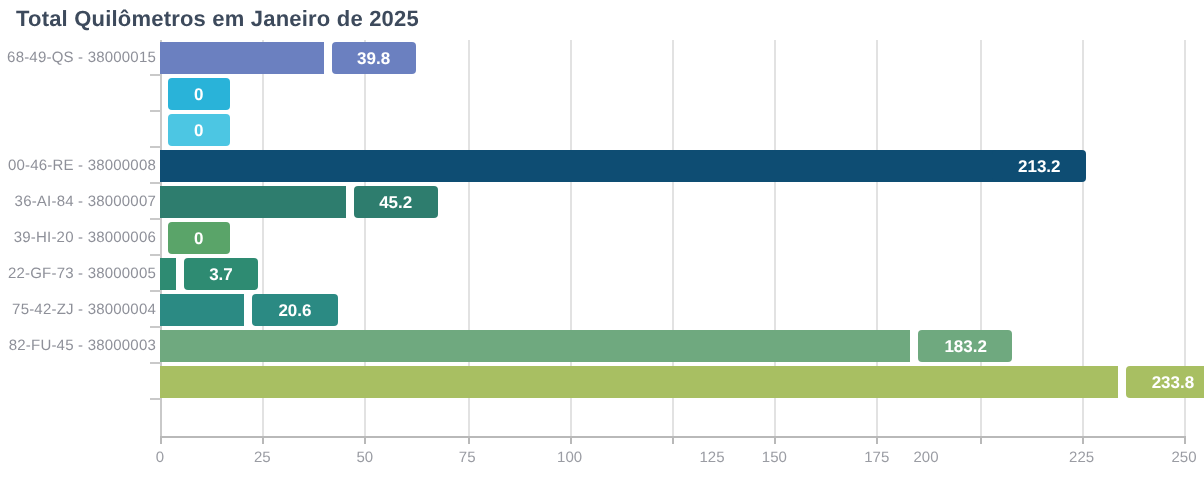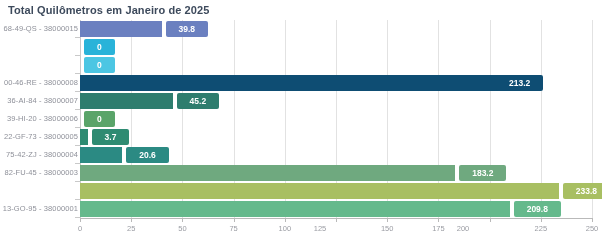--- a/index.html
+++ b/index.html
@@ -189,42 +189,36 @@
         <div class="row-label">82-FU-45 - 38000003</div>
         <div class="tick-stub"></div>
         <div class="bar" style="width: 375.194px; background: rgb(111, 169, 127);"></div>
         <div class="bar-value" style="background: rgb(111, 169, 127); left: 459.194px;">183.2</div>
       </div>
       <div class="bar-row" style="top: 162px;">
         <div class="tick-stub"></div>
         <div class="bar" style="width: 478.822px; background: rgb(168, 191, 98);"></div>
         <div class="bar-value" style="background: rgb(168, 191, 98); left: 562.822px;">233.8</div>
       </div>
-      <div class="bar-row" style="top: 180px;">
-        <div class="row-label">13-GO-95 - 38000001</div>
-        <div class="tick-stub"></div>
-        <div class="bar" style="width: 429.67px; background: rgb(101, 185, 140);"></div>
-        <div class="bar-value" style="background: rgb(101, 185, 140); left: 513.67px;">209.8</div>
-      </div>
     </div>
 
   <div id="x-axis-line"></div>
 
 <div class="x-tick-mark" style="left: 80px;"></div>
     <div class="x-tick-label" style="left: 80px;">0</div>
     <div class="x-tick-mark" style="left: 131.2px;"></div>
     <div class="x-tick-label" style="left: 131.2px;">25</div>
     <div class="x-tick-mark" style="left: 182.4px;"></div>
     <div class="x-tick-label" style="left: 182.4px;">50</div>
     <div class="x-tick-mark" style="left: 233.6px;"></div>
     <div class="x-tick-label" style="left: 233.6px;">75</div>
     <div class="x-tick-mark" style="left: 284.8px;"></div>
     <div class="x-tick-label" style="left: 284.8px;">100</div>
     <div class="x-tick-mark" style="left: 336px;"></div>
-    <div class="x-tick-label" style="left: 320px;">125</div>
+    <div class="x-tick-label" style="left: 356px;">125</div>
     <div class="x-tick-mark" style="left: 387.2px;"></div>
     <div class="x-tick-label" style="left: 387.2px;">150</div>
     <div class="x-tick-mark" style="left: 438.4px;"></div>
     <div class="x-tick-label" style="left: 438.4px; text-align: right;">175</div>
     <div class="x-tick-mark" style="left: 489.6px;"></div>
     <div class="x-tick-label" style="left: 463px;">200</div>
     <div class="x-tick-mark" style="left: 540.8px;"></div>
     <div class="x-tick-label" style="left: 540.8px;">225</div>
     <div class="x-tick-mark" style="left: 592px;"></div>
     <div class="x-tick-label" style="left: 592px;">250</div>

